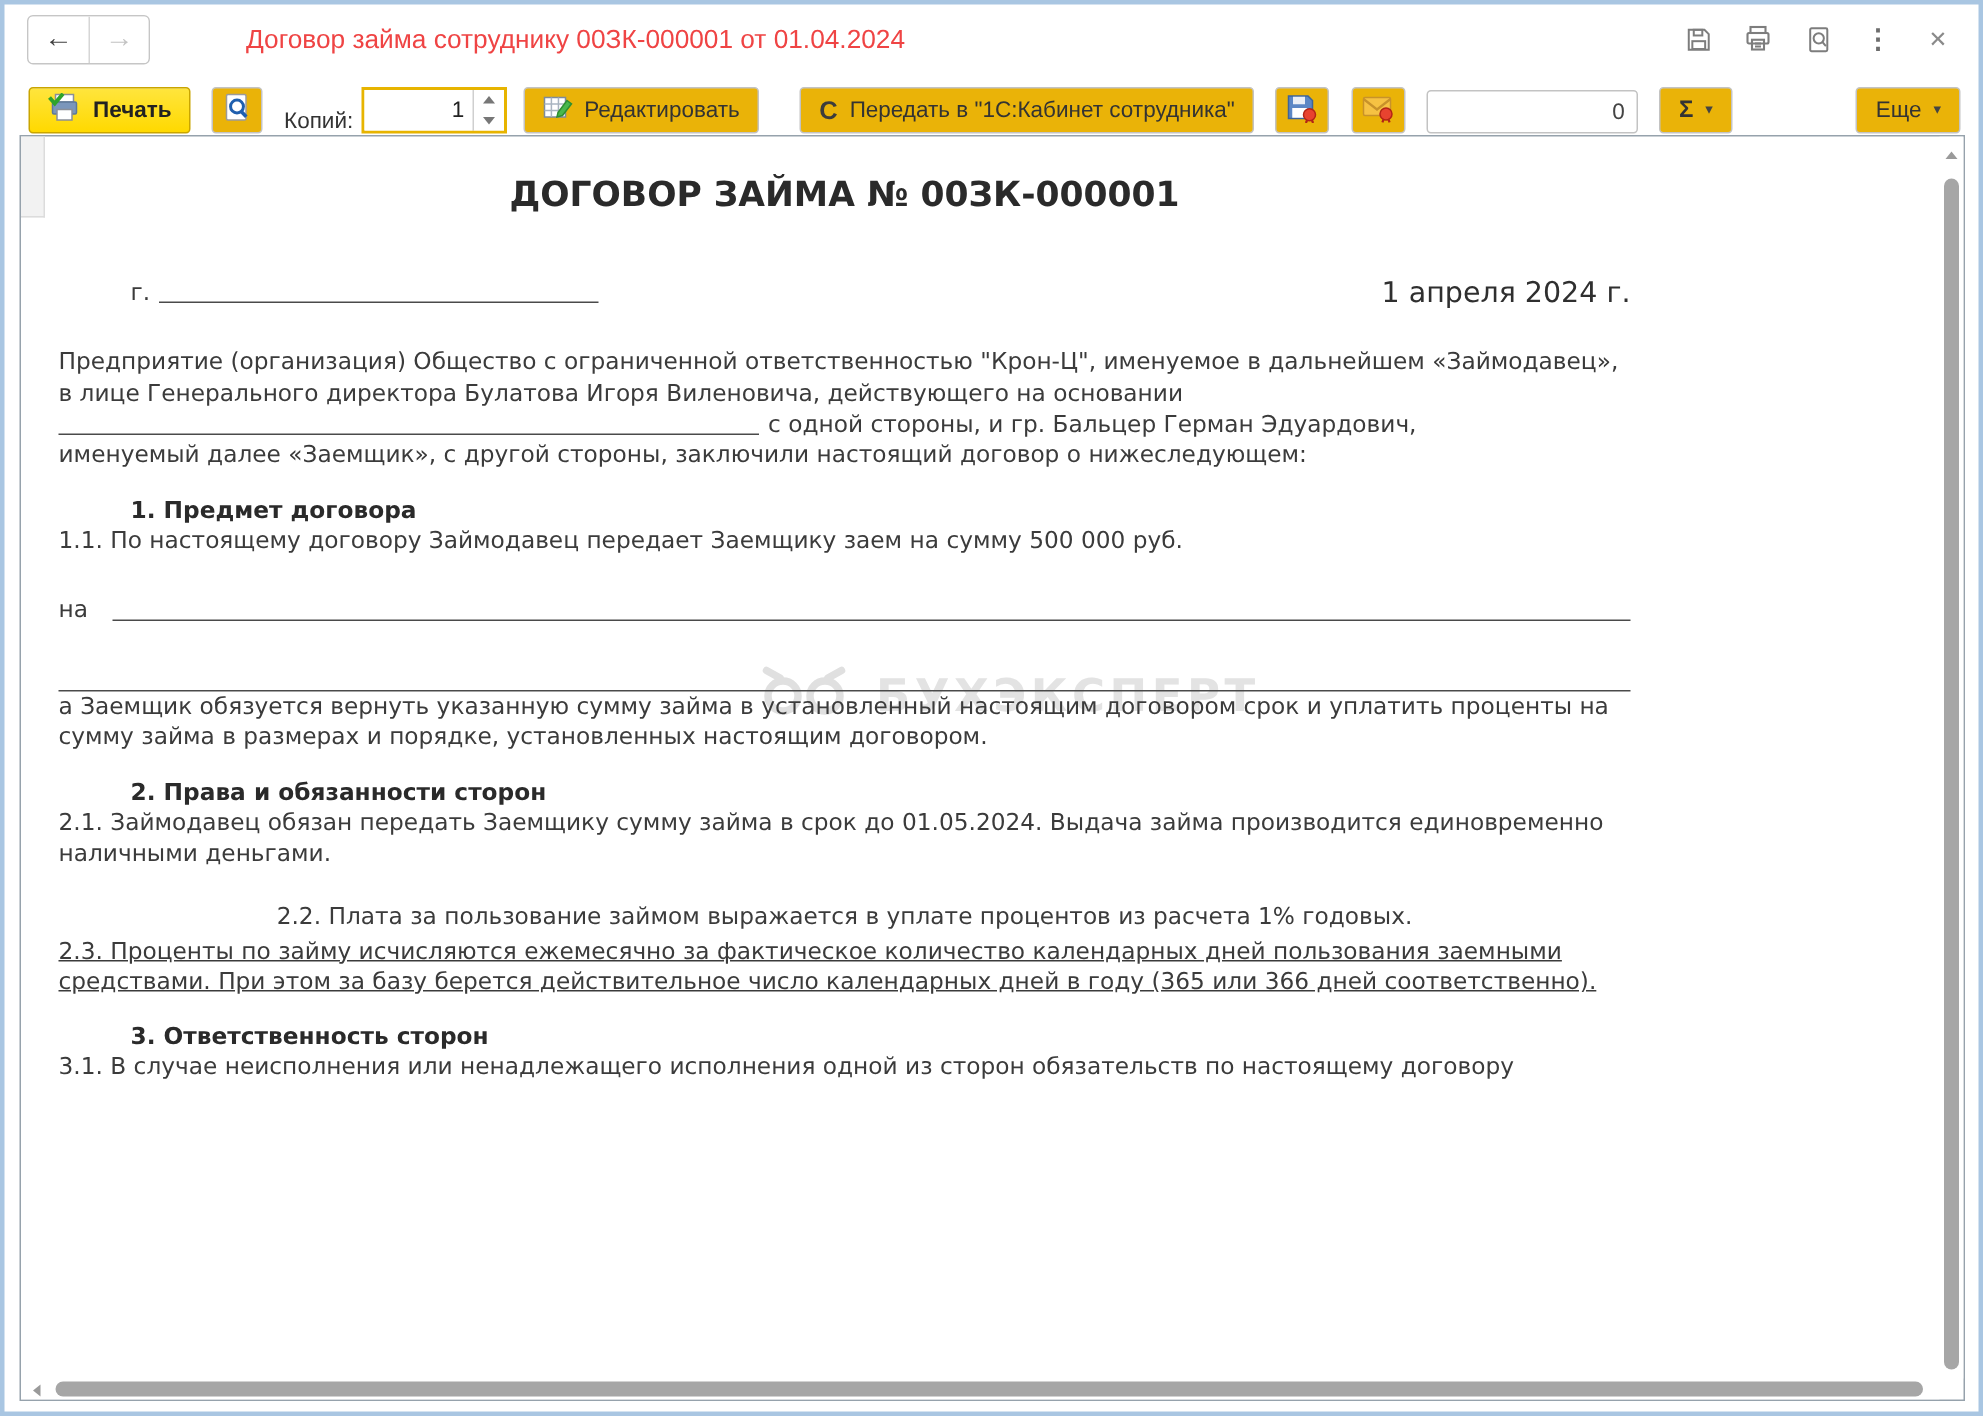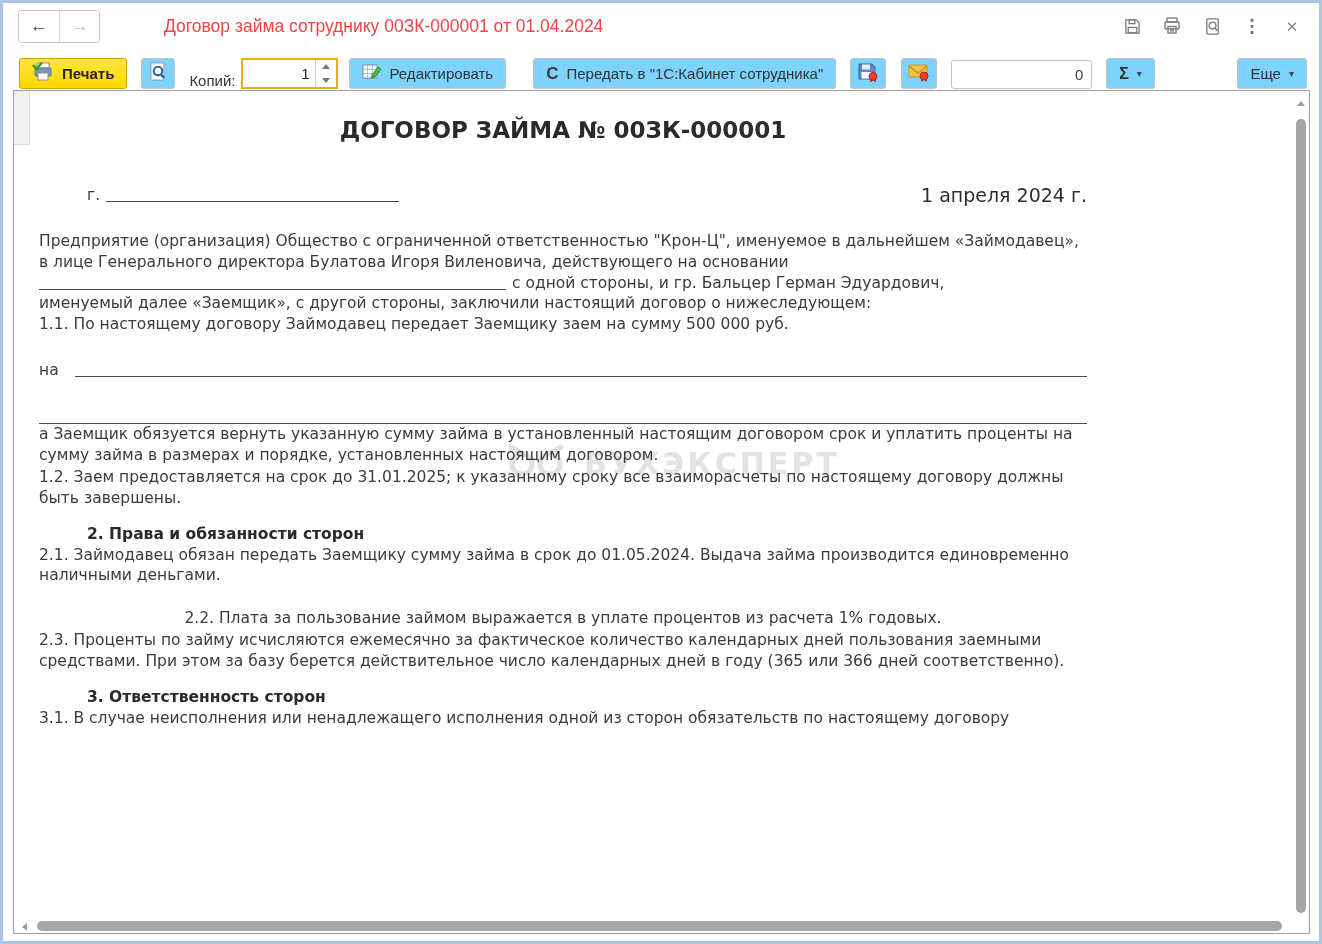--- a/index.html
+++ b/index.html
@@ -17,21 +17,21 @@
   .nav-back{color:#3f3f3f;font-weight:bold;}
   .nav-fwd{color:#c3c3c3;font-weight:bold;}
   .wtitle{margin-left:64px;font-size:17.5px;color:#ef4444;white-space:nowrap;}
   .winicons{margin-left:auto;display:flex;align-items:center;gap:18px;padding-right:4px;}
   .winicon{width:22px;height:22px;display:flex;align-items:center;justify-content:center;cursor:pointer;}
   .winicon svg{stroke:#7d7d7d;fill:none;stroke-width:1.4;}
   .kebab{font-size:18px;color:#6d6d6d;font-weight:bold;line-height:1;}
   .closex{font-size:15px;color:#8a8a8a;line-height:1;}
   
   .toolbar{display:flex;align-items:flex-end;height:40px;padding:0 12px 0 16px;}
-  .btn{height:31px;box-sizing:border-box;border:1px solid #c3c3c3;border-radius:3px;background:#7dd3fc;
+  .btn{height:31px;box-sizing:border-box;border:1px solid #c3c3c3;border-radius:3px;background:#eab308;
        display:inline-flex;align-items:center;gap:8px;padding:0 12px;font-size:15px;color:#333;
        font-family:"Liberation Sans",sans-serif;cursor:pointer;white-space:nowrap;}
   .btn-yellow{background:linear-gradient(#ffe53d,#ffd900);border-color:#c9a500;font-weight:bold;color:#222;}
   .btn-icononly{padding:0 6px;}
   .lbl{font-size:15px;color:#333;}
   .spinner{display:flex;width:97px;height:31px;box-sizing:border-box;border:2px solid #e7b400;background:#fff;}
   .spinner input{border:none;outline:none;flex:1;min-width:0;text-align:right;padding:0 5px;
                  font-size:15px;color:#222;font-family:"Liberation Sans",sans-serif;}
   .spincol{width:20px;border-left:1px solid #cfcfcf;display:flex;flex-direction:column;}
   .spinbtn{flex:1;display:flex;align-items:center;justify-content:center;cursor:pointer;background:#fff;border:none;padding:0;}
@@ -236,32 +236,32 @@
           <span class="city-prefix">г.</span>
           <span class="uline" style="width: 293px;"></span>
           <span class="date-right">1 апреля 2024 г.</span>
         </div>
         <div class="doc-para" style="margin-top: 26px;">Предприятие (организация) Общество с ограниченной ответственностью "Крон-Ц", именуемое в дальнейшем «Займодавец», в лице Генерального директора Булатова Игоря Виленовича, действующего на основании</div>
         <div class="ul-text-row">
           <span class="uline" style="width: 467px;"></span>
           <span class="after-text">с одной стороны, и гр. Бальцер Герман Эдуардович,</span>
         </div>
         <div class="doc-para">именуемый далее «Заемщик», с другой стороны, заключили настоящий договор о нижеследующем:</div>
+        <div class="doc-heading" style="margin-top: 16px;">1. Предмет договора</div>
         <div class="doc-para">1.1. По настоящему договору Займодавец передает Заемщику заем на сумму 500 000 руб.</div>
         <div class="ul-fill-row" style="margin-top: 24px;">
           <span>на</span>
           <span class="fillline"></span>
         </div>
         <div class="rule-line" style="margin-top: 42px;"></div>
         <div class="doc-para">а Заемщик обязуется вернуть указанную сумму займа в установленный настоящим договором срок и уплатить проценты на сумму займа в размерах и порядке, установленных настоящим договором.</div>
-        <div class="doc-para" style="margin-top: 2px;">1.2. Заем предоставляется на срок до 31.01.2025; к указанному сроку все взаиморасчеты по настоящему договору должны быть завершены.</div>
         <div class="doc-heading" style="margin-top: 16px;">2. Права и обязанности сторон</div>
         <div class="doc-para">2.1. Займодавец обязан передать Заемщику сумму займа в срок до 01.05.2024. Выдача займа производится единовременно наличными деньгами.</div>
         <div class="doc-para" style="margin-top: 22px; text-align: center;">2.2. Плата за пользование займом выражается в уплате процентов из расчета 1% годовых.</div>
-        <div class="doc-para" style="margin-top: 2px;">2.3. Проценты по займу исчисляются ежемесячно за фактическое количество календарных дней пользования заемными средствами. При этом за базу берется действительное число календарных дней в году (365 или 366 дней соответственно).</div>
+        <div class="doc-para" style="margin-top: 2px; text-decoration: underline;">2.3. Проценты по займу исчисляются ежемесячно за фактическое количество календарных дней пользования заемными средствами. При этом за базу берется действительное число календарных дней в году (365 или 366 дней соответственно).</div>
         <div class="doc-heading" style="margin-top: 16px;">3. Ответственность сторон</div>
         <div class="doc-para">3.1. В случае неисполнения или ненадлежащего исполнения одной из сторон обязательств по настоящему договору</div>
       </div>
 
     <div class="vscroll">
       <div class="varrow"></div>
       <div class="vthumb"></div>
     </div>
     <div class="hscroll">
       <div class="harrow"></div>

